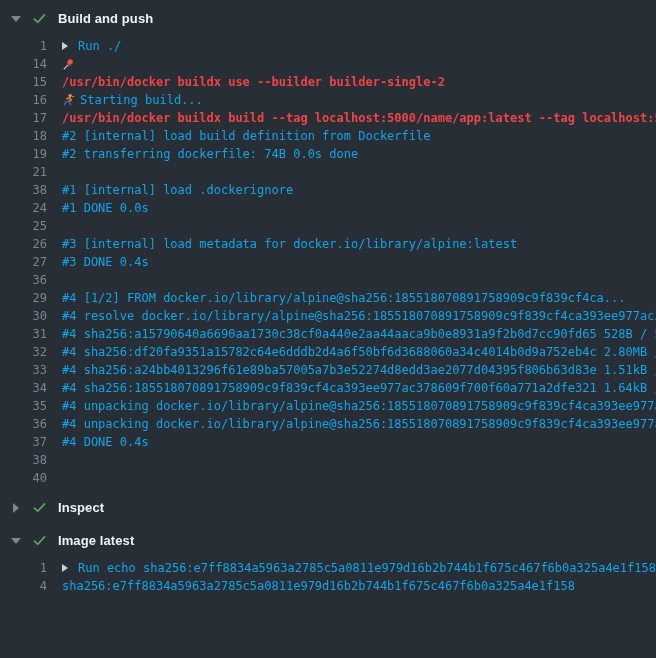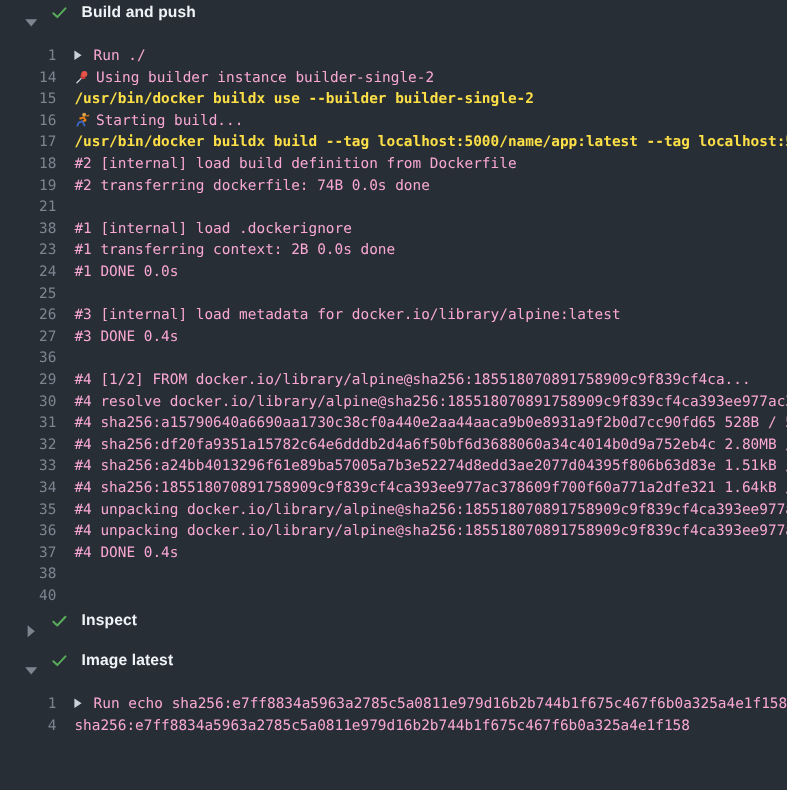--- a/index.html
+++ b/index.html
@@ -6,22 +6,22 @@
   body {
     width: 656px; height: 658px;
     background: #282e36;
     overflow: hidden;
     font-family: "Liberation Sans", sans-serif;
   }
   #log-viewer { padding-top: 2px; width: 656px; }
 
   
   .sec-header {
-    display: flex; 
-    height: 33px; padding-left: 20px;
+    display: flex; align-items: center;
+    height: 33px; padding-left: 10px;
     cursor: pointer;
   }
   .sec-chevron { width: 12px; display: flex; justify-content: center; align-items: center; flex: none; }
   .tri { display: inline-block; width: 0; height: 0; }
   .tri-down { border-left: 5px solid transparent; border-right: 5px solid transparent; border-top: 6px solid #7d8590; }
   .tri-right { border-top: 5px solid transparent; border-bottom: 5px solid transparent; border-left: 6px solid #7d8590; }
   .sec-check { width: 16px; height: 16px; margin-left: 10px; flex: none; display: flex; align-items: center; }
   .sec-label {
     margin-left: 10px;
     color: #f0f3f6; font-size: 13px; font-weight: bold;
@@ -35,22 +35,22 @@
     height: 18px;
     font-family: "DejaVu Sans Mono", "Liberation Mono", monospace;
     font-size: 12px; line-height: 18px;
     white-space: pre; overflow: hidden;
   }
   .line .num {
     width: 47px; flex: none;
     text-align: right;
     color: #7d8590;
   }
-  .line .text { margin-left: 15px; color: #f9a8d4; flex: none; }
-  .line.command .text { color: #fde047; font-weight: bold; }
+  .line .text { margin-left: 15px; color: #0ea5e9; flex: none; }
+  .line.command .text { color: #ef4444; font-weight: bold; }
   .line.has-icon .text { margin-left: 5px; }
   .expander {
     margin-left: 15px; width: 11px; flex: none;
     display: flex; align-items: center; cursor: pointer;
   }
   .tri-exp { border-top: 4px solid transparent; border-bottom: 4px solid transparent; border-left: 6px solid #c9d1d9; }
   .emoji { margin-left: 15px; width: 13px; height: 14px; flex: none; display: flex; align-items: center; }
   .emoji svg { display: block; }
 </style>
 </head>
@@ -82,21 +82,20 @@
     <span class="num">14</span>
     
     <span class="emoji pushpin">
       <svg width="13" height="13" viewBox="0 0 16 16">
         <line x1="7" y1="9" x2="2.6" y2="13.4" stroke="#c9d1d9" stroke-width="1.4" stroke-linecap="round"></line>
         <path d="M6 7.5 L8.5 10 L12 9 L7 4 Z" fill="#c93c37"></path>
         <circle cx="10.2" cy="4.6" r="3.1" fill="#e5534b"></circle>
       </svg>
     </span>
     
-    <span class="text">Using builder instance builder-single-2</span>
   </div>
 
   <div class="line command">
     <span class="num">15</span>
     
     
     
     <span class="text">/usr/bin/docker buildx use --builder builder-single-2</span>
   </div>
 
@@ -149,27 +148,20 @@
   </div>
 
   <div class="line default">
     <span class="num">38</span>
     
     
     
     <span class="text">#1 [internal] load .dockerignore</span>
   </div>
 
-  <div class="line default">
-    <span class="num">23</span>
-    
-    
-    
-    <span class="text">#1 transferring context: 2B 0.0s done</span>
-  </div>
 
   <div class="line default">
     <span class="num">24</span>
     
     
     
     <span class="text">#1 DONE 0.0s</span>
   </div>
 
   <div class="line default">

